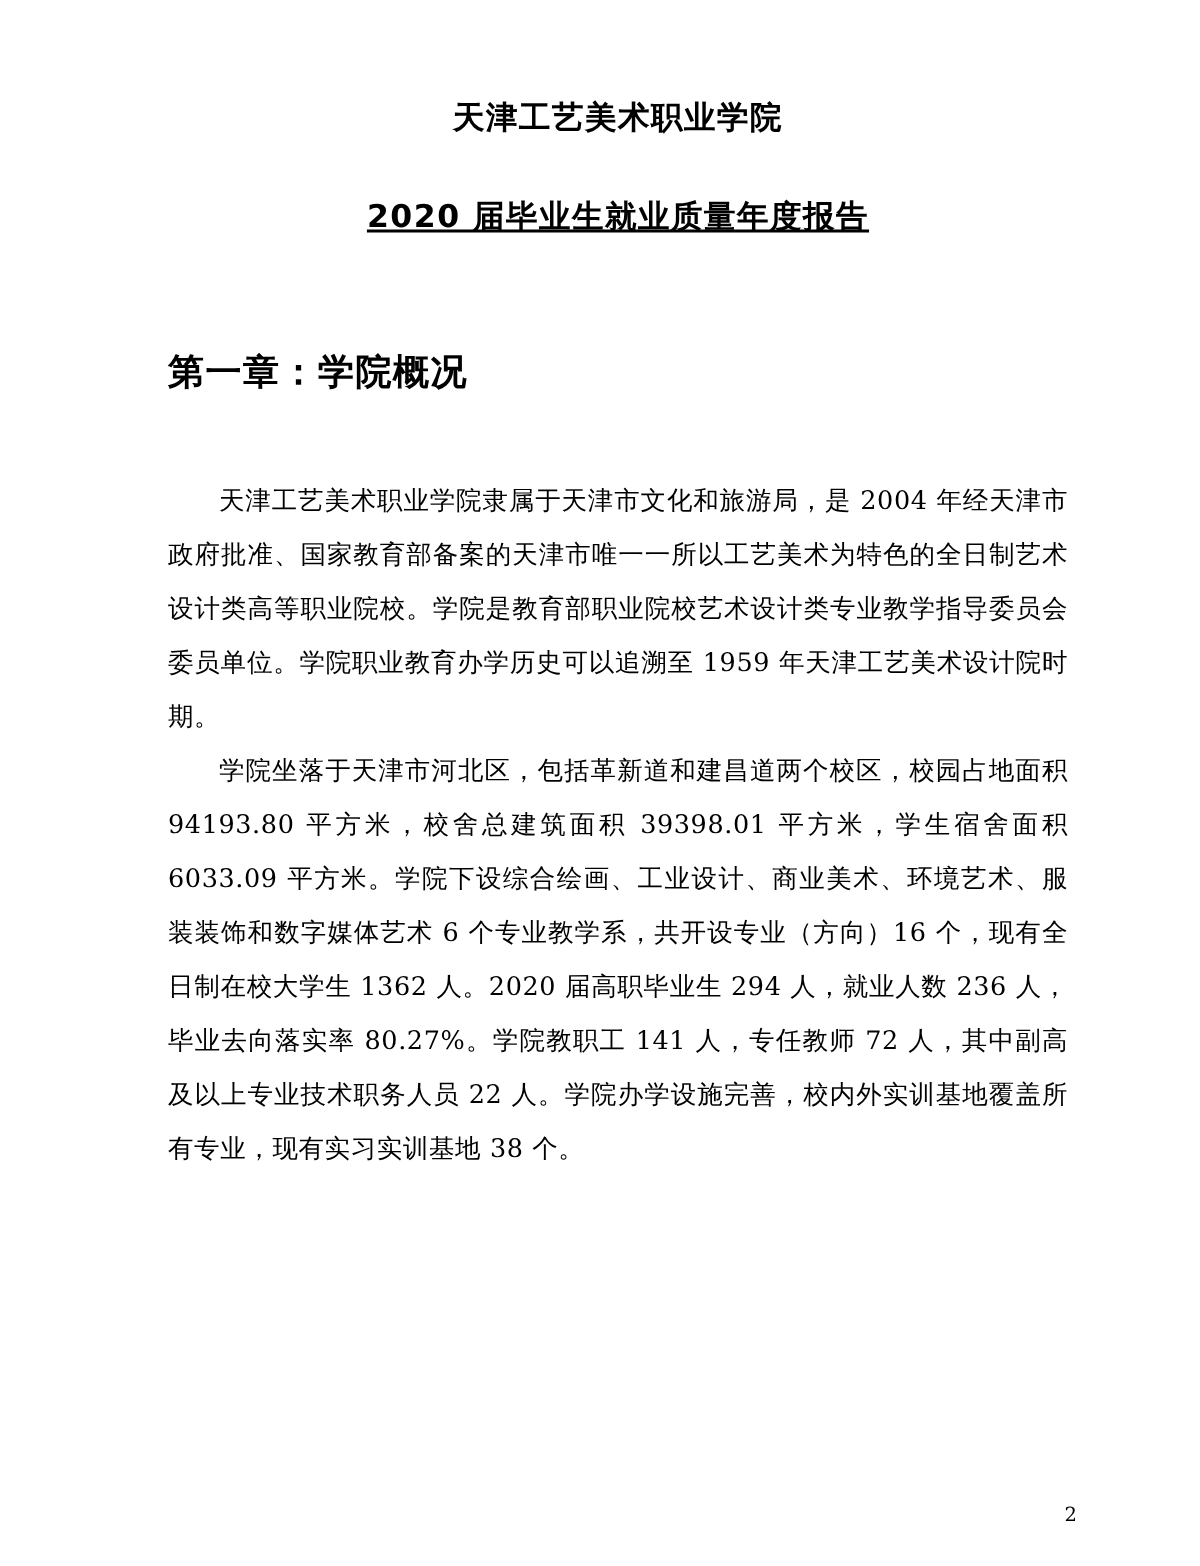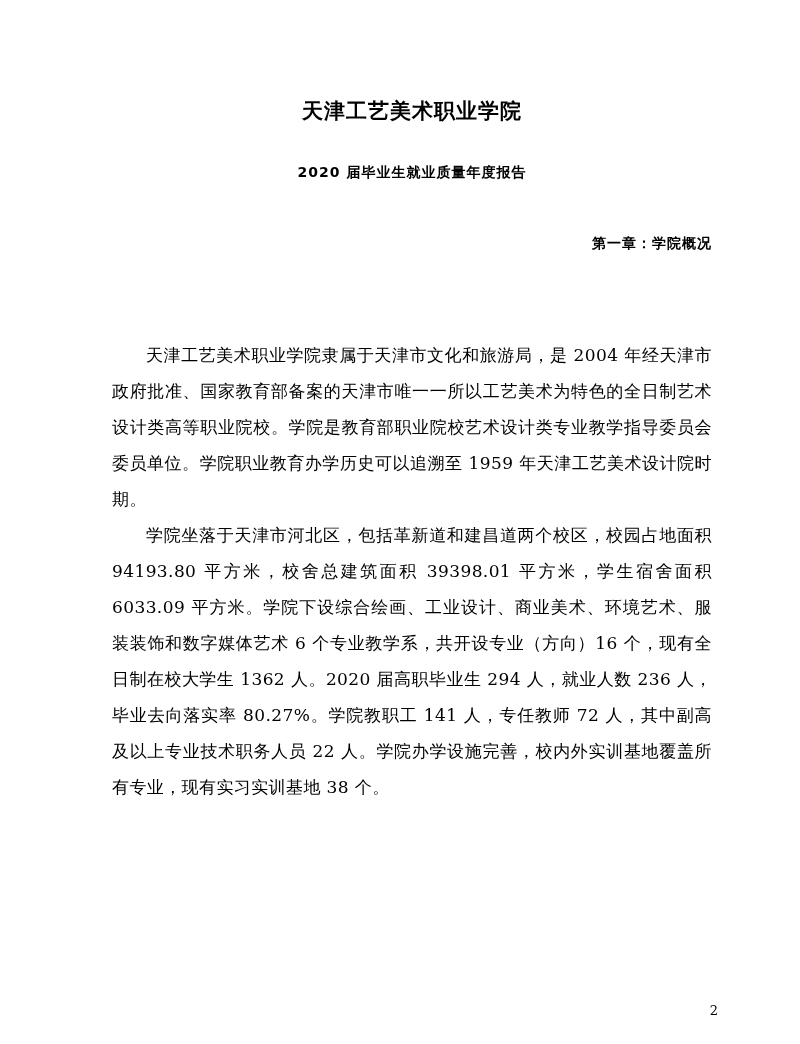--- a/index.html
+++ b/index.html
@@ -19,48 +19,49 @@
     box-sizing: border-box;
     overflow: hidden;
   }
   .content {
     position: absolute;
     left: 112px;
     top: 0;
     width: 600px;
   }
   .title-block {
-    margin-top: 96px;
+    margin-top: 63px;
     text-align: center;
   }
   .doc-title {
     font-family: "DejaVu Sans", "Liberation Sans", sans-serif;
     font-weight: bold;
     font-size: 21px;
     letter-spacing: 1px;
     line-height: 1.5;
   }
   .doc-subtitle {
     font-family: "DejaVu Sans", "Liberation Sans", sans-serif;
     font-weight: bold;
-    font-size: 14px;
+    font-size: 21px;
     letter-spacing: 1px;
     line-height: 1.5;
     margin-top: 34px;
+    text-decoration: underline;
   }
   .chapter-heading {
-    text-align: right;
+    text-align: left;
     font-family: "DejaVu Serif", "Liberation Serif", serif;
     font-weight: bold;
-    font-size: 14px;
+    font-size: 24px;
     letter-spacing: 1px;
-    margin-top: 52px;
+    margin-top: 72px;
   }
   .body-block {
-    margin-top: 84px;
+    margin-top: 52px;
   }
   p.para {
     font-size: 17px;
     line-height: 2.12;
     text-align: justify;
     text-justify: inter-ideograph;
     margin: 0 0 0 0;
     text-indent: 2em;
     letter-spacing: 0.4px;
   }

